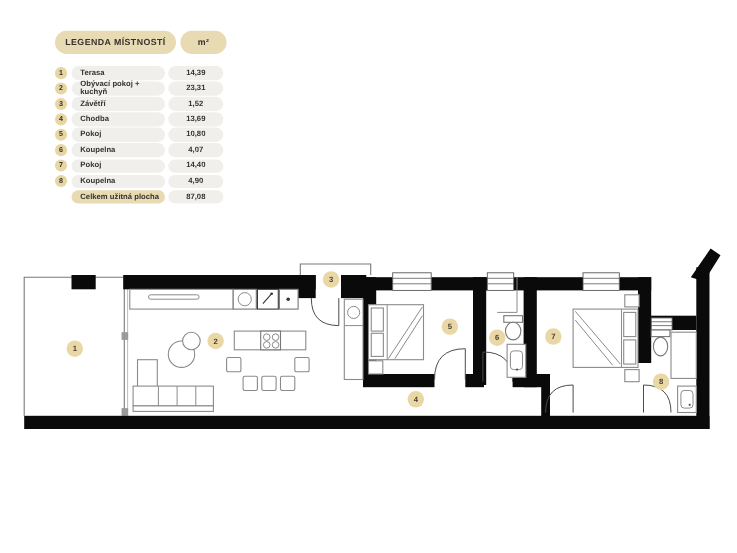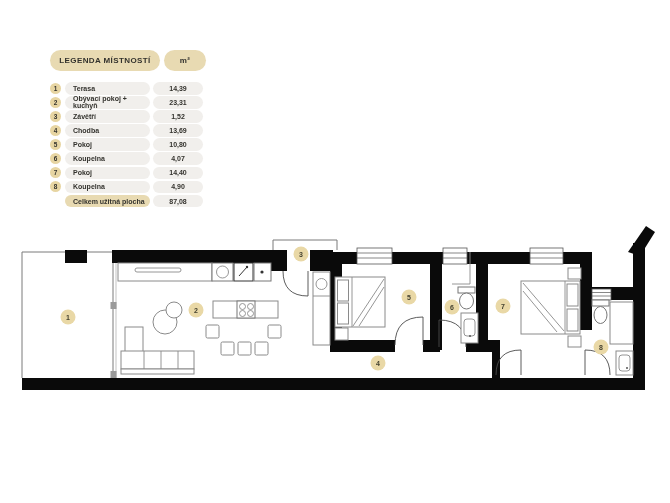--- a/index.html
+++ b/index.html
@@ -1,21 +1,21 @@
 <!DOCTYPE html>
 <html><head>
 <meta charset="utf-8">
 <style>
   html,body{margin:0;padding:0;}
   body{
     width:670px;height:503px;position:relative;overflow:hidden;
     background:#ffffff;font-family:"Liberation Sans",sans-serif;
   }
   
-  .legend{position:absolute;left:50px;top:50px;width:160px;color:#33322d;}
+  .legend{position:absolute;left:50px;top:28px;width:160px;color:#33322d;}
   .legend-header{display:flex;gap:4px;margin-bottom:11px;}
   .pill{box-sizing:border-box;display:flex;align-items:center;}
   .pill-tan{background:#e8dab2;}
   .pill-gray{background:#f1efec;}
   .hdr{height:21px;border-radius:11px;font-size:8px;font-weight:bold;letter-spacing:.4px;justify-content:center;}
   .hdr.title{width:110px;}
   .hdr.unit{width:42px;}
   .lrow{display:flex;align-items:center;height:12.5px;margin-bottom:1.6px;}
   .num{flex:0 0 11px;width:11px;height:11px;margin-right:4px;border-radius:50%;
        background:#e7d5a2;font-size:6.5px;font-weight:bold;

